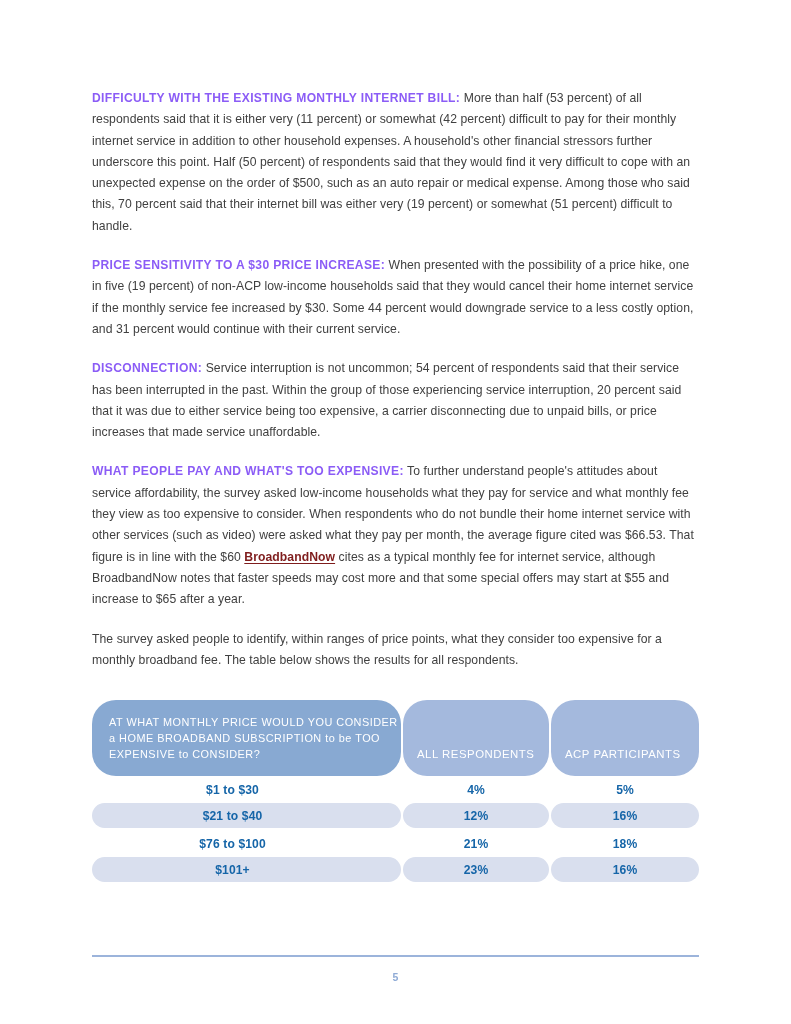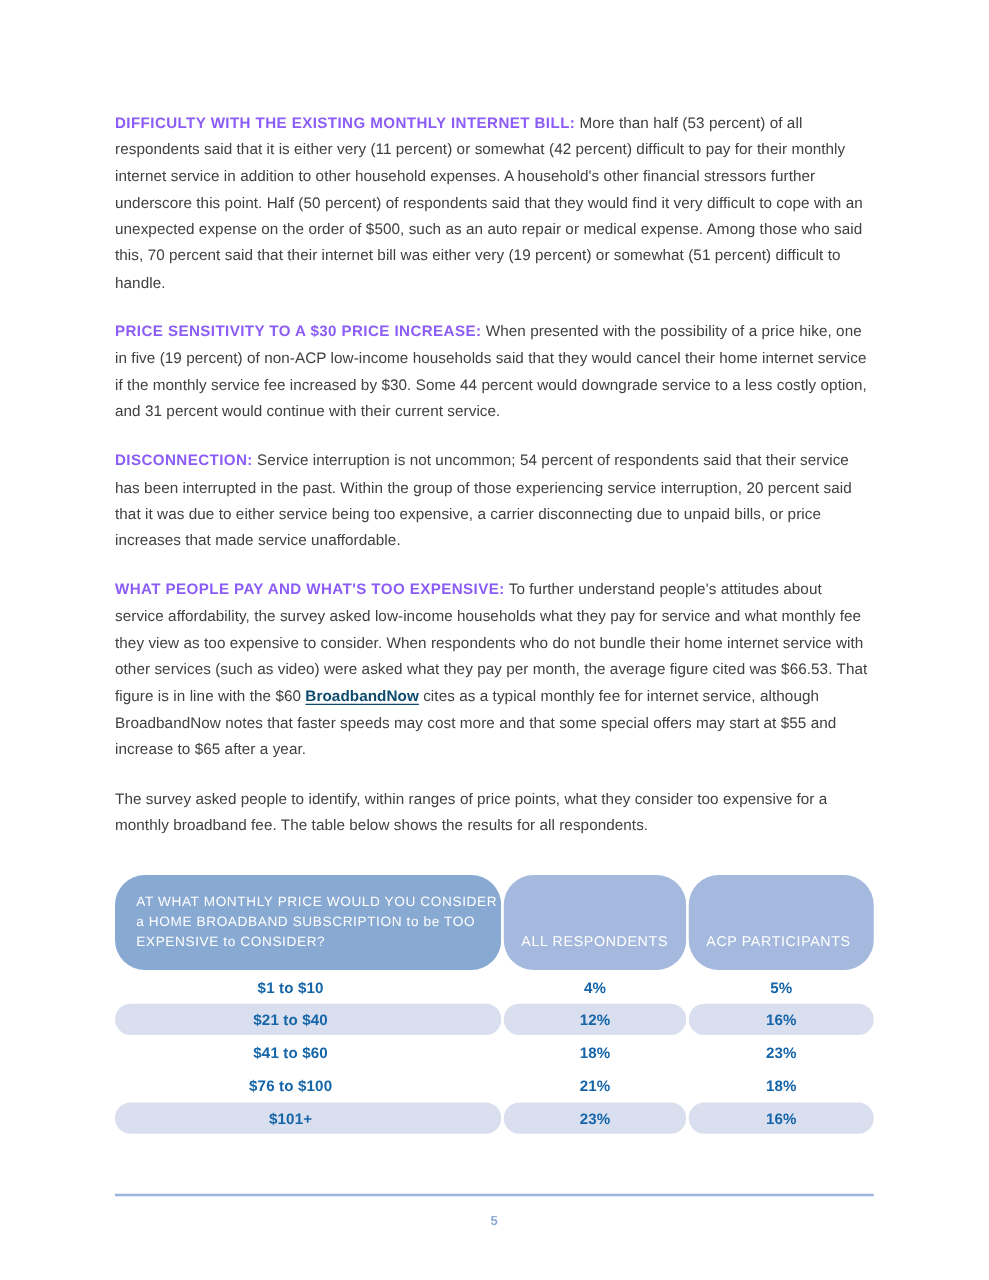--- a/index.html
+++ b/index.html
@@ -42,21 +42,21 @@
   .para:last-of-type { margin-bottom: 0; }
 
   .lead {
     color: #8b5cf6;
     font-weight: 700;
     letter-spacing: 0.028em;
     font-size: 12.1px;
   }
 
   .inline-link {
-    color: #0c4a6e;
+    color: #7f1d1d;
     font-weight: 700;
     text-decoration: underline;
     text-underline-offset: 2px;
     text-align: right;
   }
 
   
   .price-table {
     margin-top: 29px;
     border-collapse: separate;
@@ -178,48 +178,41 @@
           <th class="spacer-cell"></th>
           <th class="hdr-col">ACP PARTICIPANTS</th>
         </tr>
       </thead>
       <tbody>
         <tr class="rowspacer">
             <td colspan="5"></td>
           </tr>
 
         <tr class="row-odd">
-          <td class="cell cell-label">$1 to $10</td>
+          <td class="cell cell-label">$1 to $30</td>
           <td class="spacer-cell"></td>
           <td class="cell">4%</td>
           <td class="spacer-cell"></td>
           <td class="cell">5%</td>
         </tr>
         <tr class="rowspacer">
             <td colspan="5"></td>
           </tr>
 
         <tr class="row-even">
           <td class="cell cell-label">$21 to $40</td>
           <td class="spacer-cell"></td>
           <td class="cell">12%</td>
           <td class="spacer-cell"></td>
           <td class="cell">16%</td>
         </tr>
         <tr class="rowspacer">
             <td colspan="5"></td>
           </tr>
 
-        <tr class="row-odd">
-          <td class="cell cell-label">$41 to $60</td>
-          <td class="spacer-cell"></td>
-          <td class="cell">18%</td>
-          <td class="spacer-cell"></td>
-          <td class="cell">23%</td>
-        </tr>
         <tr class="rowspacer">
             <td colspan="5"></td>
           </tr>
 
         <tr class="rowspacer">
             <td colspan="5"></td>
           </tr>
 
         <tr class="row-odd">
           <td class="cell cell-label">$76 to $100</td>

